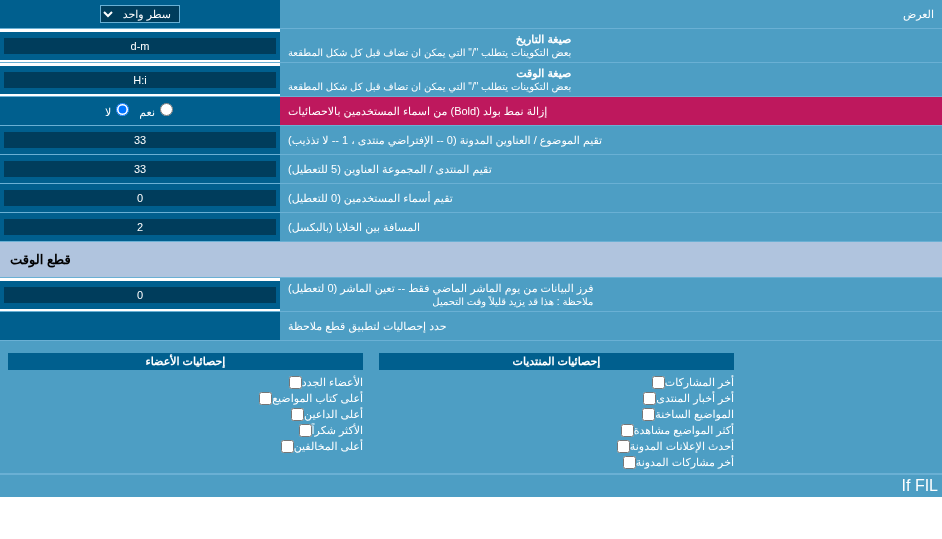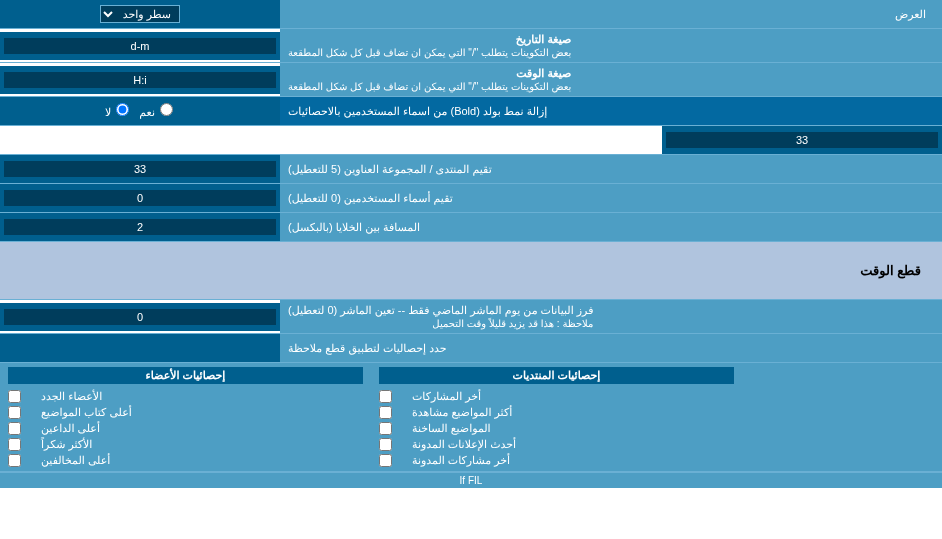--- a/index.html
+++ b/index.html
@@ -47,38 +47,38 @@
       width: 100%;
       text-align: center;
       font-size: 11px;
       padding: 2px 4px;
       outline: none;
     }
     
     .section-header {
       background: #b0c4de;
       color: #000;
-      text-align: right;
+      text-align: left;
       font-weight: bold;
       font-size: 13px;
-      padding: 21px;
+      padding: 10px;
       border-bottom: 1px solid #6ab0d4;
     }
     
     .top-row {
       display: flex;
       align-items: center;
       background: #4d9ec4;
       border-bottom: 1px solid #6ab0d4;
       min-height: 28px;
     }
     .top-label {
       flex: 1;
       color: #fff;
-      padding: 4px 16px;
+      padding: 4px 8px;
       text-align: right;
       font-size: 11px;
     }
     .top-select-wrap {
       width: 280px;
       background: #005f8e;
       padding: 2px 4px;
       display: flex;
       align-items: center;
       justify-content: center;
@@ -94,21 +94,21 @@
     }
     
     .radio-row {
       display: flex;
       align-items: center;
       background: #4d9ec4;
       border-bottom: 1px solid #6ab0d4;
       min-height: 28px;
     }
     .radio-row .row-label {
-      background: #0369a1;
+      background: #be185d;
     }
     .radio-wrap {
       width: 280px;
       background: #005f8e;
       display: flex;
       align-items: center;
       justify-content: center;
       gap: 8px;
       min-height: 28px;
       padding: 2px 6px;
@@ -124,28 +124,28 @@
       background: #4d9ec4;
       padding: 4px 0;
       border-bottom: 1px solid #6ab0d4;
     }
     .checkbox-col {
       flex: 1;
       display: flex;
       flex-direction: column;
       gap: 3px;
       padding: 0 8px;
+      margin-top: 8px;
     }
     .checkbox-item {
       display: flex;
       align-items: center;
-      gap: 20px;
-      color: #fff;
-      font-size: 11px;
-      justify-content: flex-end;
+      gap: 0;
+      color: #fff;
+      font-size: 11px;
     }
     .checkbox-item input[type="checkbox"] {
       margin: 0;
     }
     .col-header {
       color: #fff;
       font-size: 11px;
       font-weight: bold;
       text-align: center;
       background: #005f8e;
@@ -201,20 +201,21 @@
         <span>نعم</span>
       </label>
       <label>
         <input type="radio" name="bold" value="no" checked="" style="">
         <span>لا</span>
       </label>
     </div>
   </div>
 
   <div class="row">
+    <div class="row-label">تقيم الموضوع / العناوين المدونة (0 -- الإفتراضي منتدى ، 1 -- لا تذذيب)</div>
     <div class="row-input">
       <input type="text" value="33" style="">
     </div>
   </div>
 
   <div class="row">
     <div class="row-label">تقيم المنتدى / المجموعة العناوين (5 للتعطيل)</div>
     <div class="row-input">
       <input type="text" value="33" style="">
     </div>
@@ -258,25 +259,29 @@
     <div class="checkbox-col" style="max-width:200px;">
     </div>
 
     <div class="checkbox-col">
       <div class="col-header">إحصائيات المنتديات</div>
       <div class="checkbox-item">
         <span>أخر المشاركات</span>
         <input type="checkbox" style="">
       </div>
       <div class="checkbox-item">
+        <span>أخر أخبار المنتدى</span>
+        <input type="checkbox" style="">
+      </div>
+      <div class="checkbox-item">
+        <span>المواضيع الساخنة</span>
+        <input type="checkbox" style="">
+      </div>
+      <div class="checkbox-item">
         <span>أكثر المواضيع مشاهدة</span>
-        <input type="checkbox" style="">
-      </div>
-      <div class="checkbox-item">
-        <span>المواضيع الساخنة</span>
         <input type="checkbox" style="">
       </div>
       <div class="checkbox-item">
         <span>أحدث الإعلانات المدونة</span>
         <input type="checkbox" style="">
       </div>
       <div class="checkbox-item">
         <span>أخر مشاركات المدونة</span>
         <input type="checkbox" style="">
       </div>
@@ -301,17 +306,17 @@
         <input type="checkbox" style="">
       </div>
       <div class="checkbox-item">
         <span>أعلى المخالفين</span>
         <input type="checkbox" style="">
       </div>
     </div>
 
   </div>
 
-  <div style="background:#4d9ec4; color:#fff; font-size:10px; padding:2px 4px; text-align:center; border-top:1px solid #6ab0d4;">
+  <div style="background:#4d9ec4; color:#fff; font-size:16px; padding:2px 4px; text-align:right; border-top:1px solid #6ab0d4;">
     <span>If FIL</span>
   </div>
 
 </div>
 
 </body></html>

